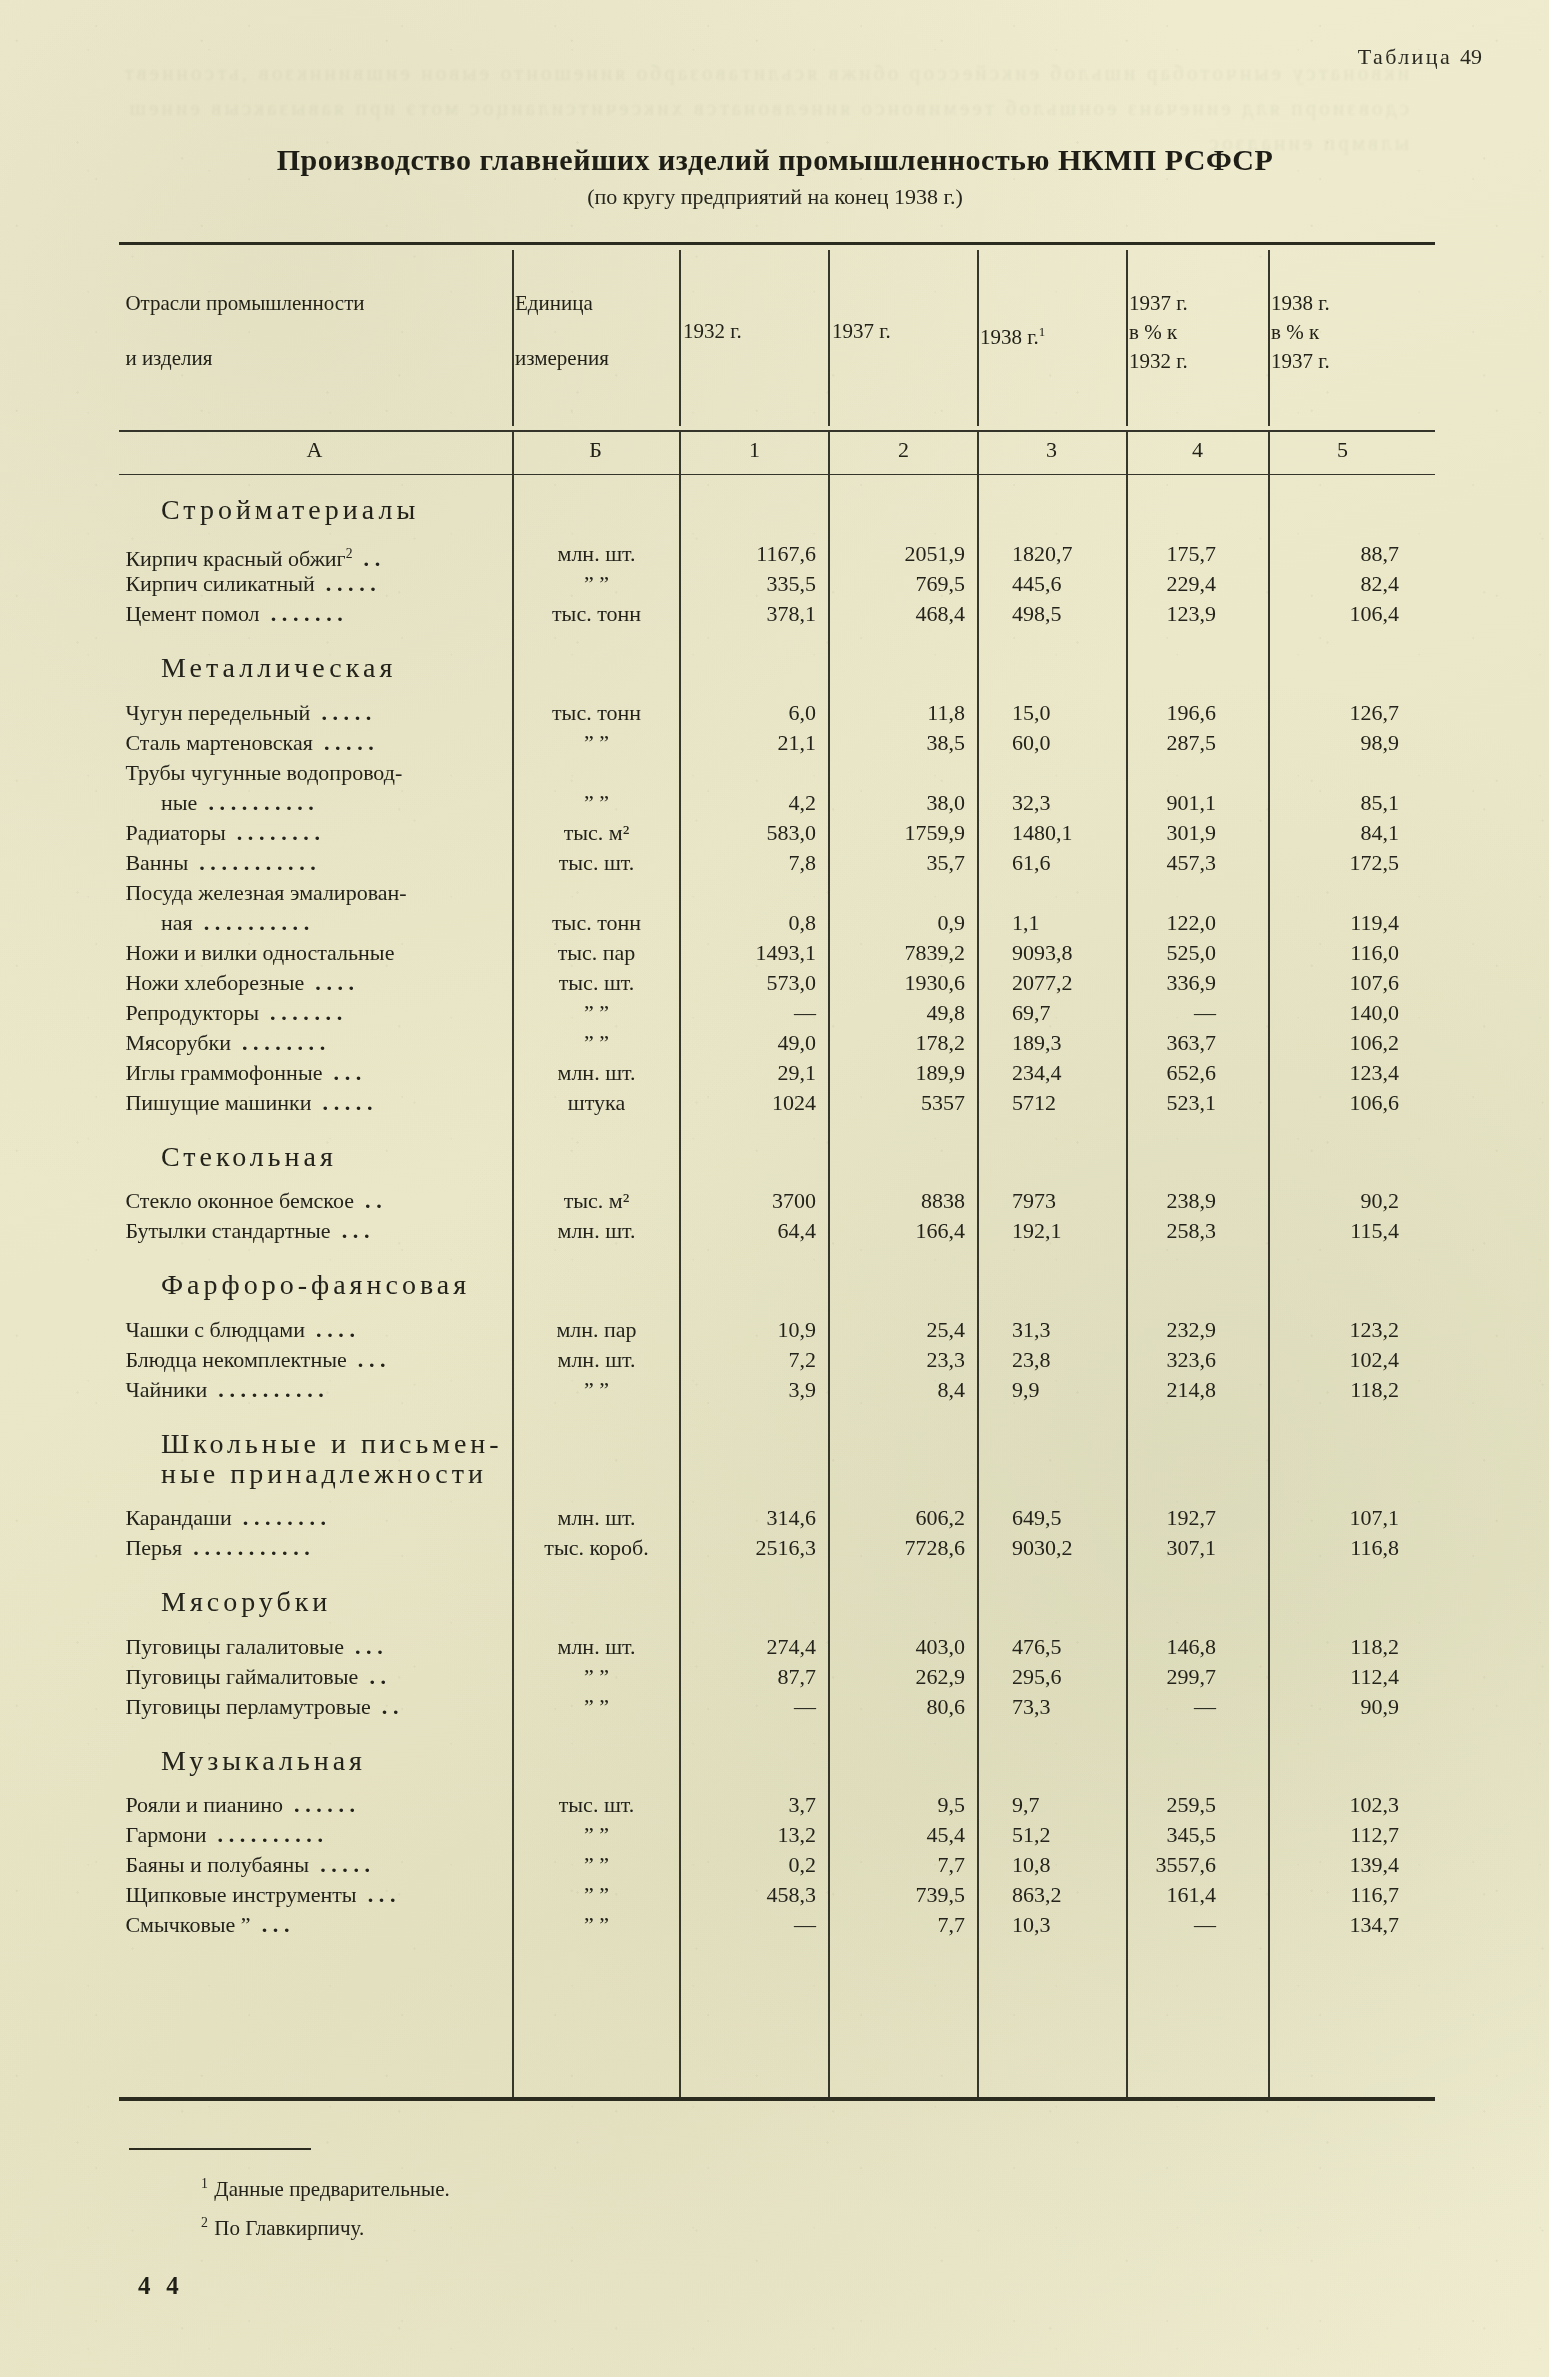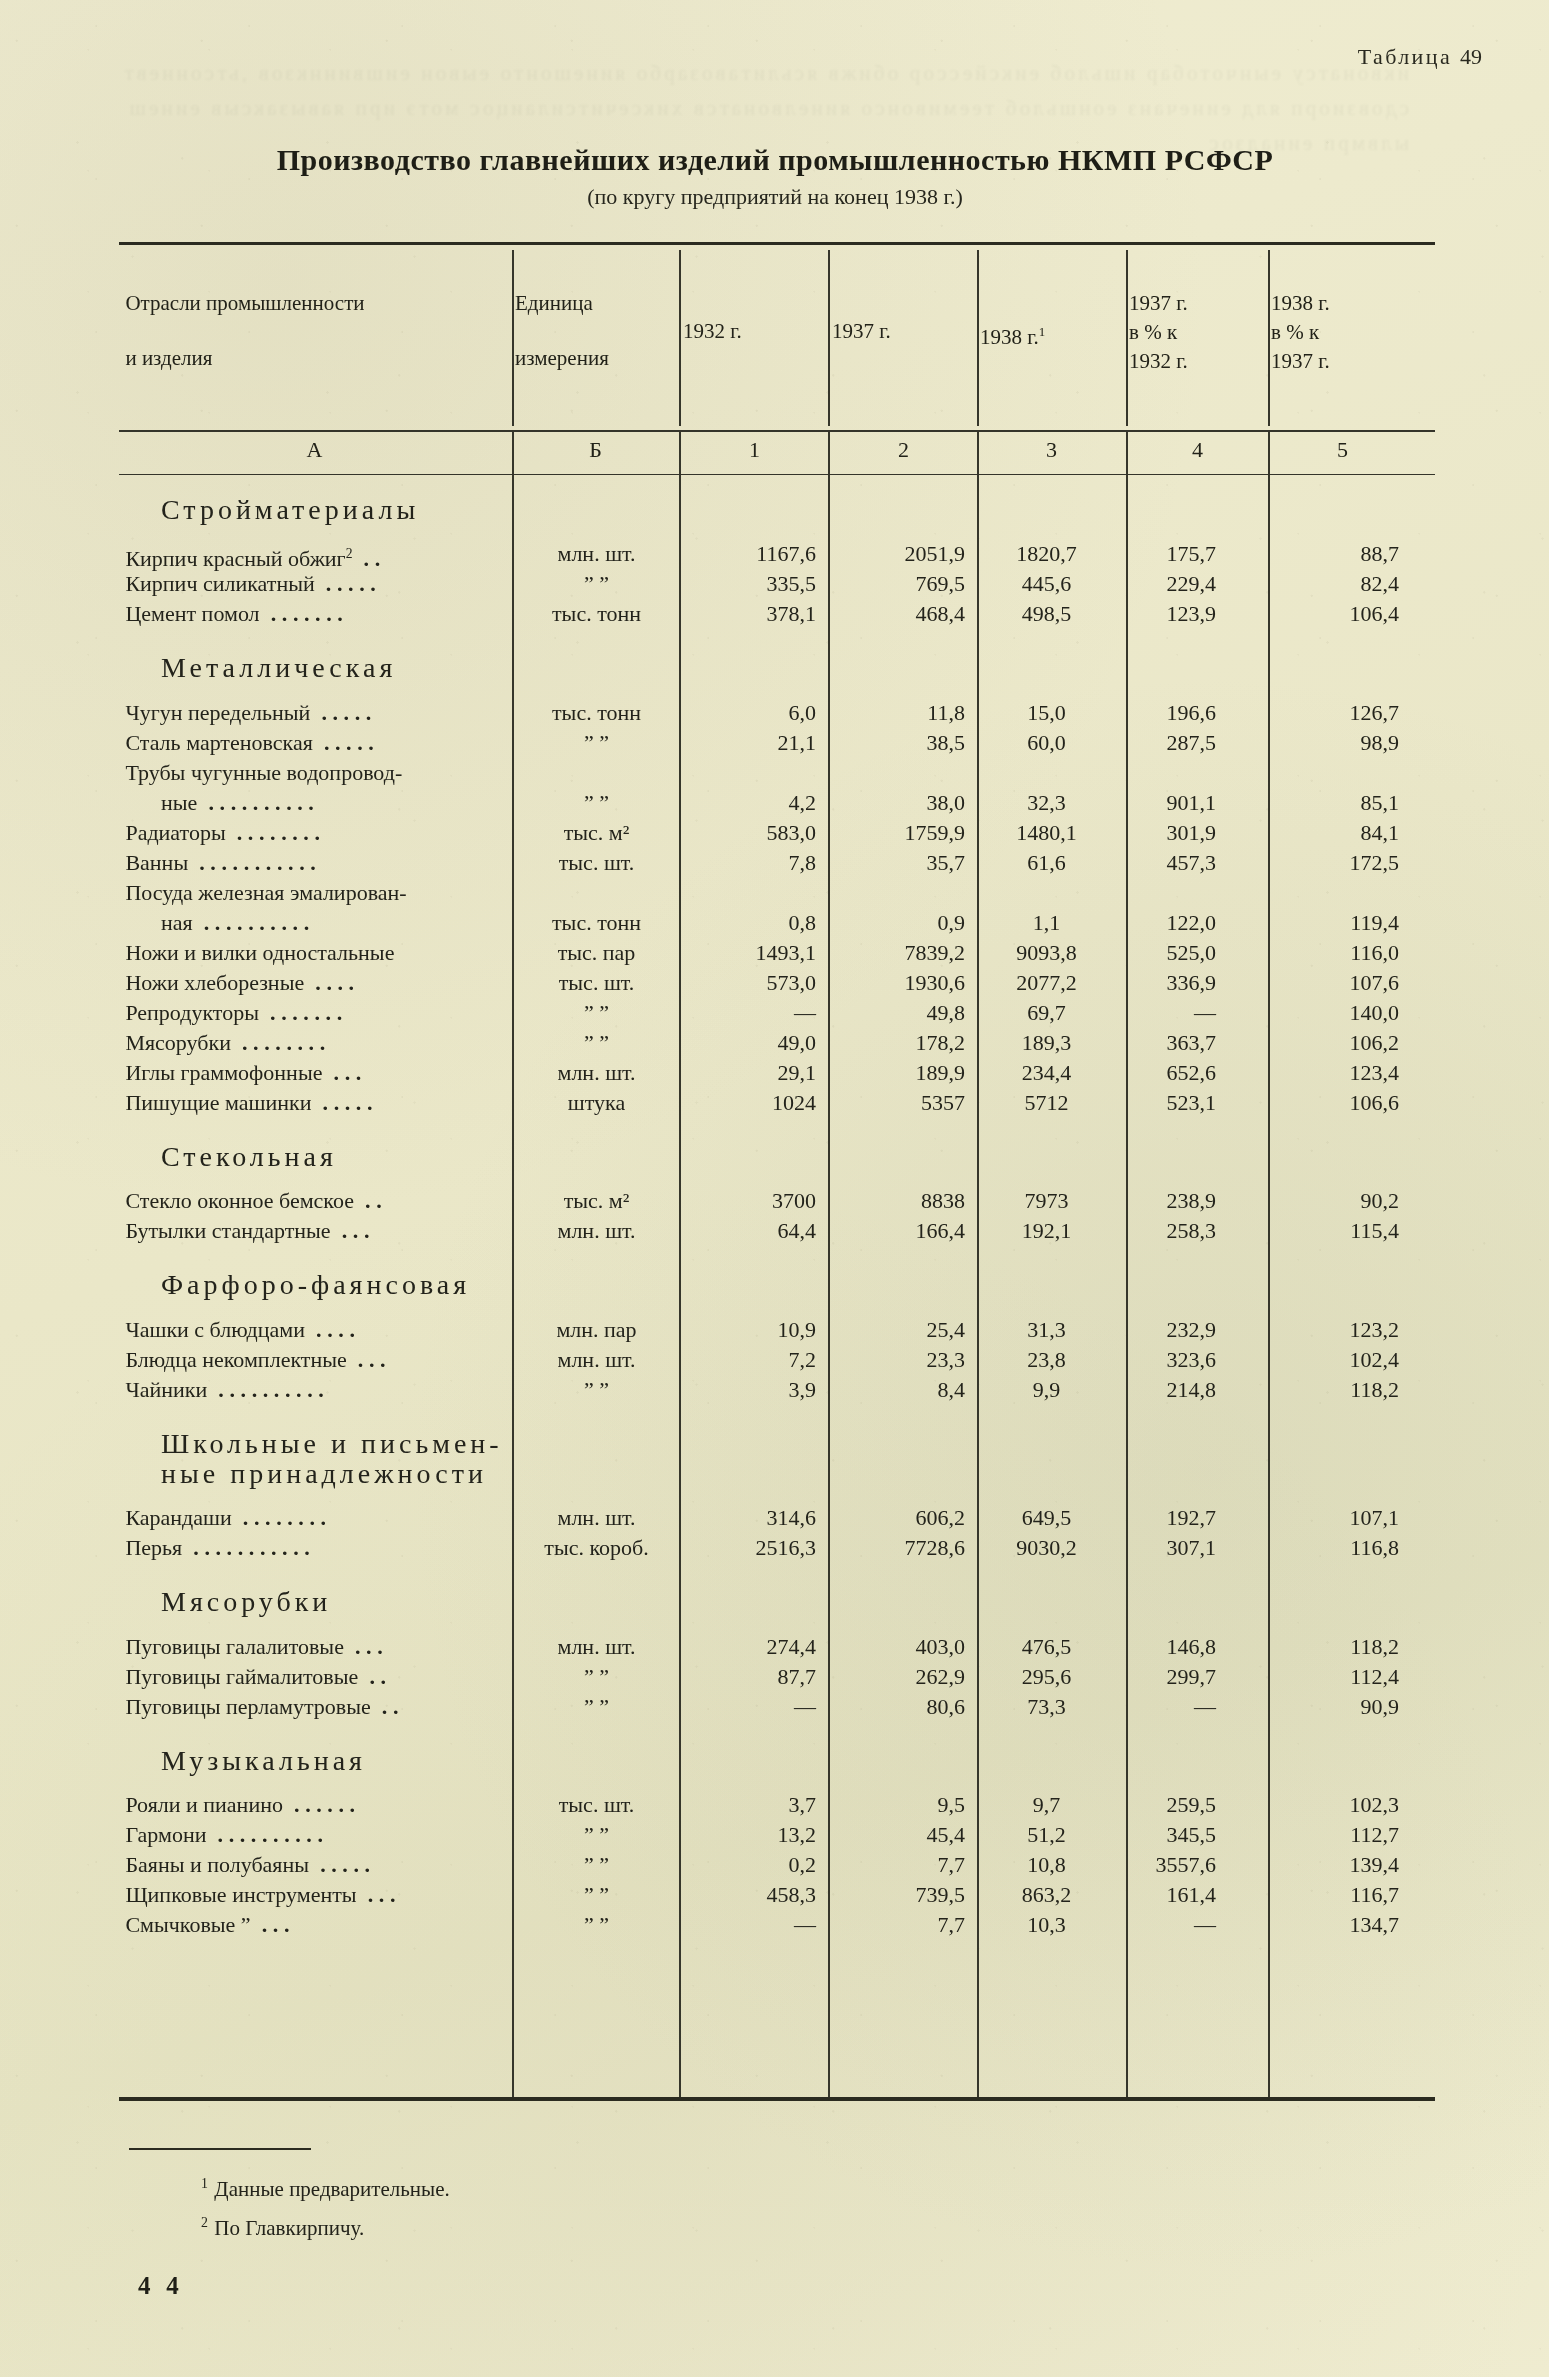--- a/index.html
+++ b/index.html
@@ -158,21 +158,21 @@
   }
   .c-name.indent { left: 42px; }
   .c-unit {
     position: absolute;
     left: 396px;
     width: 163px;
     text-align: center;
   }
   .c-v1 { position: absolute; left: 564px;  width: 133px; text-align: right; }
   .c-v2 { position: absolute; left: 713px;  width: 133px; text-align: right; }
-  .c-v3 { position: absolute; left: 861px; width: 133px; text-align: center; }
+  .c-v3 { position: absolute; left: 861px; width: 133px; text-align: left; padding-left: 32px; }
   .c-v4 { position: absolute; left: 972px; width: 125px; text-align: right; }
   .c-v5 { position: absolute; left: 1159px; width: 121px; text-align: right; }
 
   .dots { letter-spacing: 5.6px; font-weight: bold; }
   sup { font-size: 0.62em; vertical-align: super; }
 
   
   .fn-rule {
     position: absolute;
     left: 129px;

